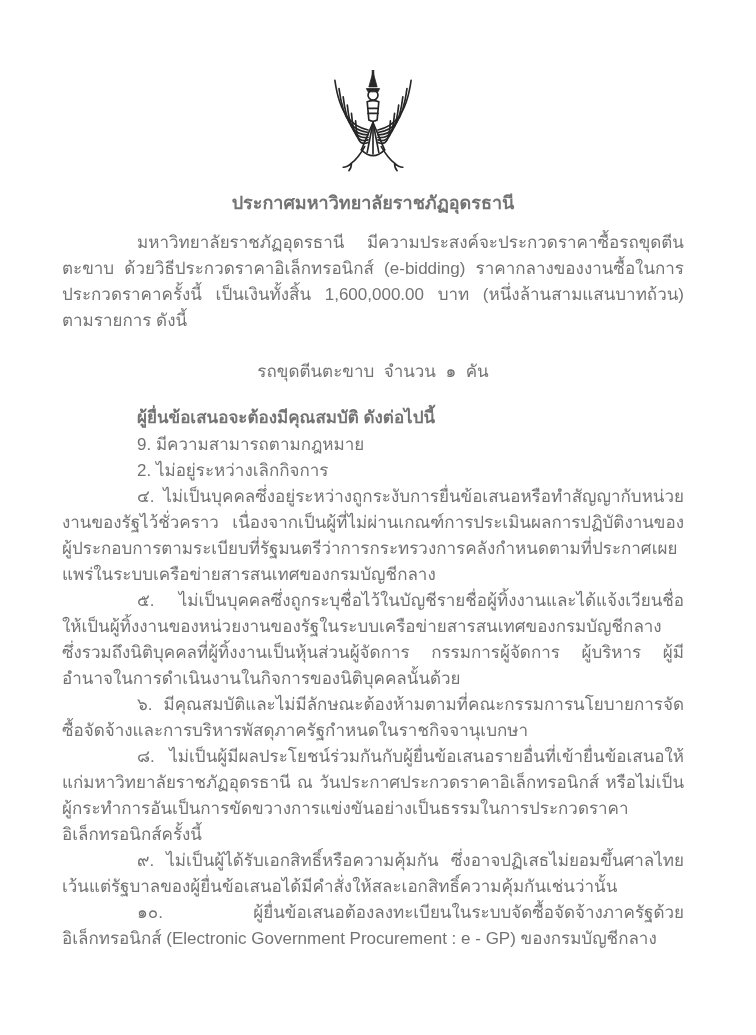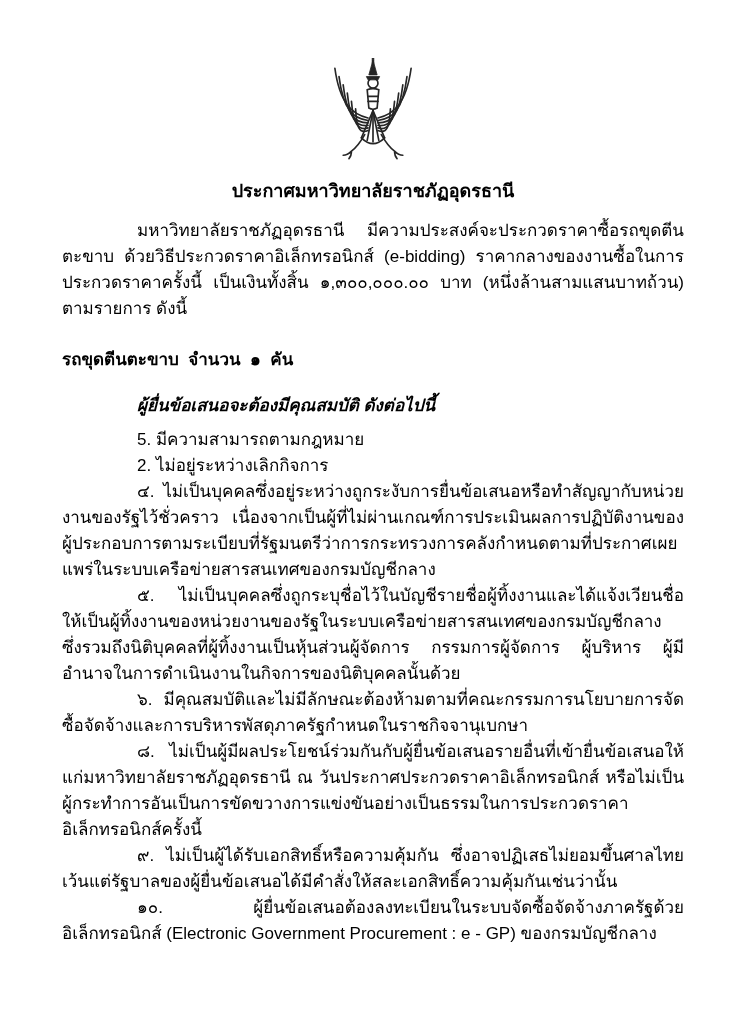--- a/index.html
+++ b/index.html
@@ -5,26 +5,26 @@
   html, body {
     margin: 0;
     padding: 0;
     background: #ffffff;
   }
   .page {
     position: relative;
     width: 746px;
     height: 1035px;
     background: #ffffff;
-    color: #000000;
+    color: #737373;
     font-family: "Liberation Sans", sans-serif;
     font-size: 17px;
     line-height: 26px;
     box-sizing: border-box;
-    padding: 0 62px;
+    padding: 12px 62px;
     overflow: hidden;
   }
   .emblem-wrap {
     padding-top: 58px;
     text-align: center;
   }
   .emblem-wrap svg {
     display: inline-block;
   }
   .title-block {
@@ -34,29 +34,28 @@
     line-height: 26px;
     margin-top: 2px;
   }
   .intro {
     margin: 14px 0 0 0;
     text-indent: 75px;
     text-align: justify;
   }
   .center-line {
     margin: 25px 0 0 0;
-    text-align: left;
-    font-weight: bold;
+    text-align: center;
+    font-weight: normal;
     white-space: pre-wrap;
   }
   .qual-heading {
-    margin: 20px 0 8px 0;
+    margin: 20px 0 1px 0;
     padding-left: 75px;
     font-weight: bold;
-    font-style: italic;
   }
   .qual-item {
     margin: 0;
     text-indent: 75px;
     text-align: justify;
   }
 </style>
 </head>
 <body>
 
@@ -103,28 +102,28 @@
         <rect x="69" y="0" width="2" height="6"></rect>
         <path d="M62 22 H78 L76 26 H64 Z"></path>
       </g>
     </svg>
   </div>
 
   <div class="title-block">
     <div>ประกาศมหาวิทยาลัยราชภัฏอุดรธานี</div>
   </div>
 
-  <p class="intro">มหาวิทยาลัยราชภัฏอุดรธานี มีความประสงค์จะประกวดราคาซื้อรถขุดตีนตะขาบ ด้วยวิธีประกวดราคาอิเล็กทรอนิกส์ (e-bidding) ราคากลางของงานซื้อในการประกวดราคาครั้งนี้ เป็นเงินทั้งสิ้น ๑,๓๐๐,๐๐๐.๐๐ บาท (หนึ่งล้านสามแสนบาทถ้วน) ตามรายการ ดังนี้</p>
+  <p class="intro">มหาวิทยาลัยราชภัฏอุดรธานี มีความประสงค์จะประกวดราคาซื้อรถขุดตีนตะขาบ ด้วยวิธีประกวดราคาอิเล็กทรอนิกส์ (e-bidding) ราคากลางของงานซื้อในการประกวดราคาครั้งนี้ เป็นเงินทั้งสิ้น 1,600,000.00 บาท (หนึ่งล้านสามแสนบาทถ้วน) ตามรายการ ดังนี้</p>
 
   <p class="center-line">รถขุดตีนตะขาบ  จำนวน  ๑  คัน</p>
 
   <p class="qual-heading">ผู้ยื่นข้อเสนอจะต้องมีคุณสมบัติ ดังต่อไปนี้</p>
 
   <div>
-    <p class="qual-item">5. มีความสามารถตามกฎหมาย</p>
+    <p class="qual-item">9. มีความสามารถตามกฎหมาย</p>
     <p class="qual-item">2. ไม่อยู่ระหว่างเลิกกิจการ</p>
     <p class="qual-item">๔. ไม่เป็นบุคคลซึ่งอยู่ระหว่างถูกระงับการยื่นข้อเสนอหรือทำสัญญากับหน่วยงานของรัฐไว้ชั่วคราว เนื่องจากเป็นผู้ที่ไม่ผ่านเกณฑ์การประเมินผลการปฏิบัติงานของผู้ประกอบการตามระเบียบที่รัฐมนตรีว่าการกระทรวงการคลังกำหนดตามที่ประกาศเผยแพร่ในระบบเครือข่ายสารสนเทศของกรมบัญชีกลาง</p>
     <p class="qual-item">๕. ไม่เป็นบุคคลซึ่งถูกระบุชื่อไว้ในบัญชีรายชื่อผู้ทิ้งงานและได้แจ้งเวียนชื่อให้เป็นผู้ทิ้งงานของหน่วยงานของรัฐในระบบเครือข่ายสารสนเทศของกรมบัญชีกลาง ซึ่งรวมถึงนิติบุคคลที่ผู้ทิ้งงานเป็นหุ้นส่วนผู้จัดการ กรรมการผู้จัดการ ผู้บริหาร ผู้มีอำนาจในการดำเนินงานในกิจการของนิติบุคคลนั้นด้วย</p>
     <p class="qual-item">๖. มีคุณสมบัติและไม่มีลักษณะต้องห้ามตามที่คณะกรรมการนโยบายการจัดซื้อจัดจ้างและการบริหารพัสดุภาครัฐกำหนดในราชกิจจานุเบกษา</p>
     <p class="qual-item">๘. ไม่เป็นผู้มีผลประโยชน์ร่วมกันกับผู้ยื่นข้อเสนอรายอื่นที่เข้ายื่นข้อเสนอให้แก่มหาวิทยาลัยราชภัฏอุดรธานี ณ วันประกาศประกวดราคาอิเล็กทรอนิกส์ หรือไม่เป็นผู้กระทำการอันเป็นการขัดขวางการแข่งขันอย่างเป็นธรรมในการประกวดราคาอิเล็กทรอนิกส์ครั้งนี้</p>
     <p class="qual-item">๙. ไม่เป็นผู้ได้รับเอกสิทธิ์หรือความคุ้มกัน ซึ่งอาจปฏิเสธไม่ยอมขึ้นศาลไทย เว้นแต่รัฐบาลของผู้ยื่นข้อเสนอได้มีคำสั่งให้สละเอกสิทธิ์ความคุ้มกันเช่นว่านั้น</p>
     <p class="qual-item">๑๐. ผู้ยื่นข้อเสนอต้องลงทะเบียนในระบบจัดซื้อจัดจ้างภาครัฐด้วยอิเล็กทรอนิกส์ (Electronic Government Procurement : e - GP) ของกรมบัญชีกลาง</p>
   </div>
 
 </div>

